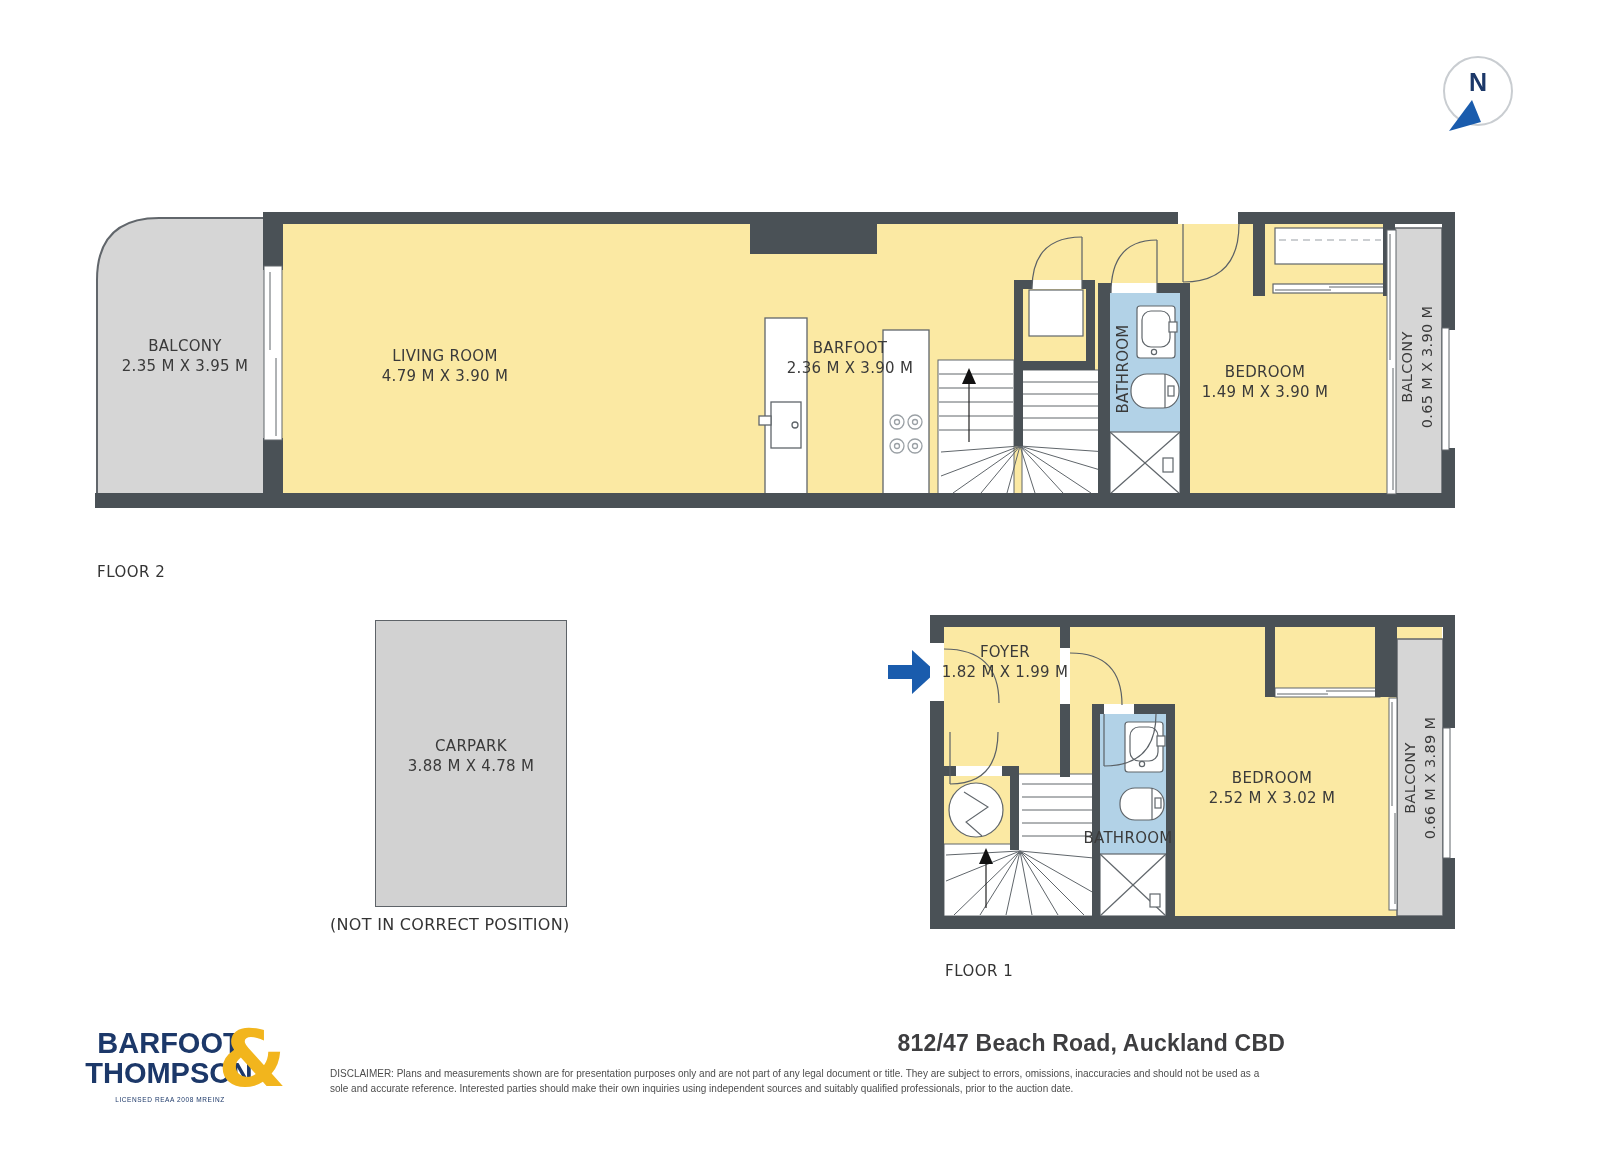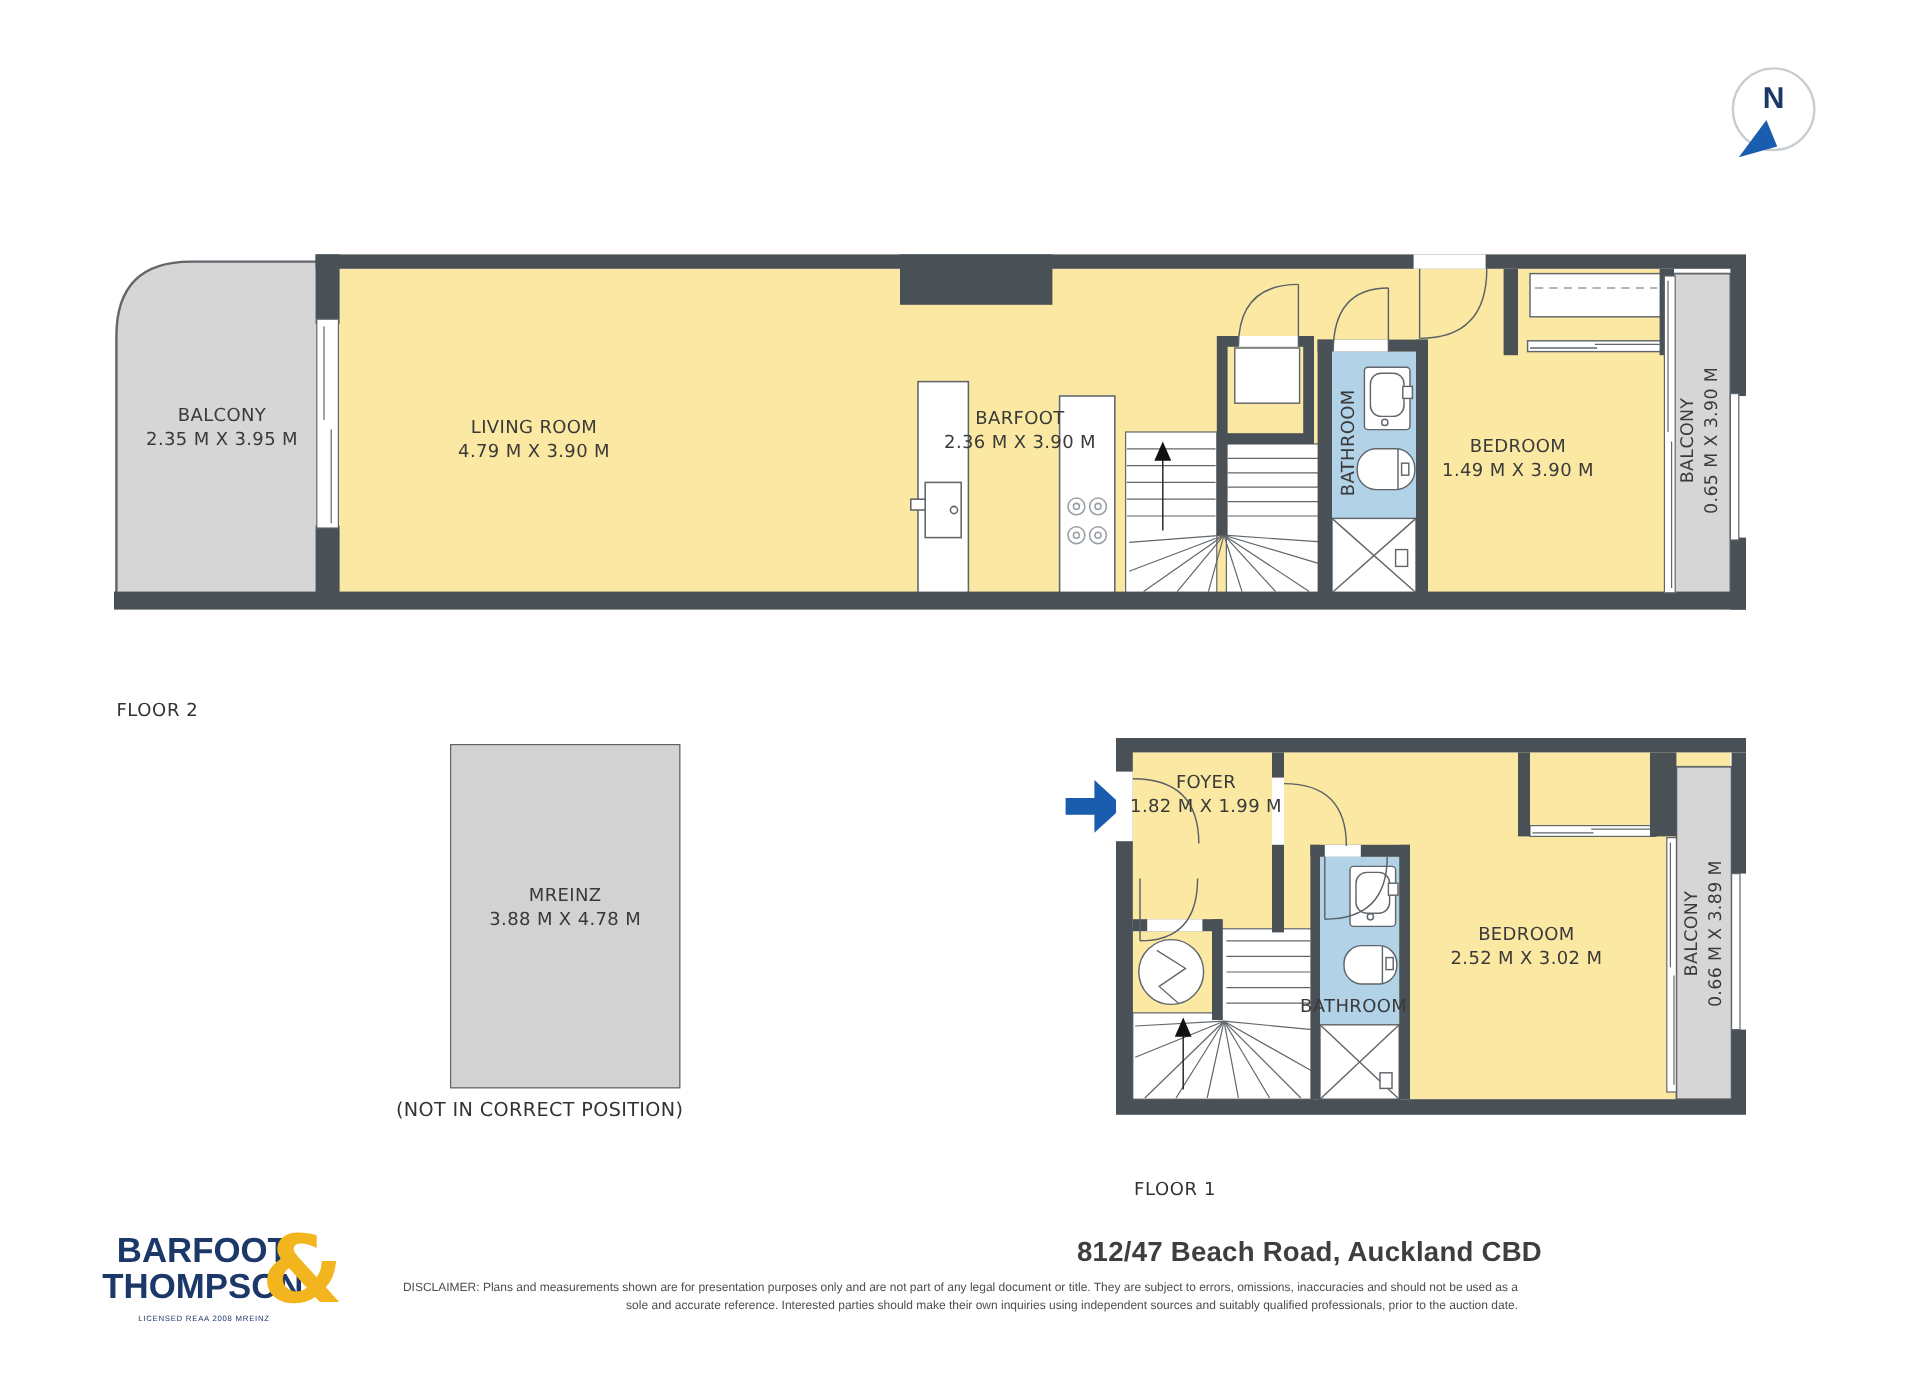--- a/index.html
+++ b/index.html
@@ -12,21 +12,21 @@
     --arrow:#1A5CAD;
     --ink:#3A3A3A;
   }
   html,body{margin:0;padding:0;background:#ffffff;}
   #page{position:relative;width:1600px;height:1167px;background:#fff;overflow:hidden;
         font-family:"DejaVu Sans",sans-serif;color:var(--ink);}
   .abs{position:absolute;}
   .room-label{position:absolute;text-align:center;color:var(--ink);
               font:15px/20px "DejaVu Sans",sans-serif;letter-spacing:.3px;white-space:nowrap;}
   .room-label.vert{transform:rotate(-90deg);transform-origin:center;}
-  .floor-caption{position:absolute;font:15px "DejaVu Sans",sans-serif;color:#333;letter-spacing:.5px;margin-top:20px;}
+  .floor-caption{position:absolute;font:15px "DejaVu Sans",sans-serif;color:#333;letter-spacing:.5px;}
   
   #carpark{position:absolute;left:375px;top:620px;width:190px;height:285px;
            background:#D2D2D2;border:1.5px solid #5E6368;}
   #carpark .room-label{left:0;right:0;top:115px;}
   #carpark-note{position:absolute;left:330px;top:915px;width:280px;text-align:left;
                 font:16px "DejaVu Sans",sans-serif;color:#333;letter-spacing:.3px;}
   
   #north{position:absolute;left:1443px;top:56px;width:70px;height:80px;}
   #north .ring{position:absolute;left:0;top:0;width:66px;height:66px;border:2px solid #C9CDD1;
                border-radius:50%;background:#fff;}
@@ -35,21 +35,21 @@
   
   #logo{position:absolute;left:85px;top:1028px;width:190px;height:92px;}
   #logo .l1,#logo .l2{width:168px;text-align:center;font-family:Liberation Sans, sans-serif;
        font-weight:800;font-size:29px;line-height:30px;color:var(--navy);letter-spacing:0px;}
   #logo .amp{position:absolute;left:133px;top:-14px;font:bold 78px "DejaVu Sans",sans-serif;
        color:var(--gold);}
   #logo .lic{position:absolute;left:0;top:68px;width:170px;text-align:center;
        font:6.5px "Liberation Sans",sans-serif;letter-spacing:.6px;color:var(--navy);}
   #addr-title{position:absolute;left:285px;top:1030px;width:1000px;text-align:right;
        font:bold 23px "Liberation Sans",sans-serif;color:#3E3E40;letter-spacing:.2px;}
-  #disclaimer{position:absolute;left:330px;top:1066px;width:935px;text-align:right;
+  #disclaimer{position:absolute;left:330px;top:1066px;width:935px;text-align:left;
        font:10px/15px "Liberation Sans",sans-serif;color:#4D4D4D;}
   svg{display:block;}
 </style>
 </head>
 <body>
 
 <div id="page">
 
   <div id="north">
     <div class="ring"></div>
@@ -212,21 +212,21 @@
     <div class="room-label vert" style="left:1257px;top:137px;width:130px;font-size:14.5px">
       <div>BALCONY</div>
       <div>0.65 M X 3.90 M</div>
     </div>
   </div>
 
   <div class="floor-caption" style="left:97px;top:563px">FLOOR 2</div>
 
   <div id="carpark">
     <div class="room-label">
-      <div>MREINZ</div>
+      <div>CARPARK</div>
       <div>3.88 M X 4.78 M</div>
     </div>
   </div>
   <div id="carpark-note">(NOT IN CORRECT POSITION)</div>
 
   <div class="abs" style="left:870px;top:608px;width:600px;height:335px">
     <svg width="600" height="335" viewBox="0 0 600 335">
 
       <polygon points="18,57 42,57 42,42 66,64 42,86 42,71 18,71" fill="#1A5CAD"></polygon>
 

